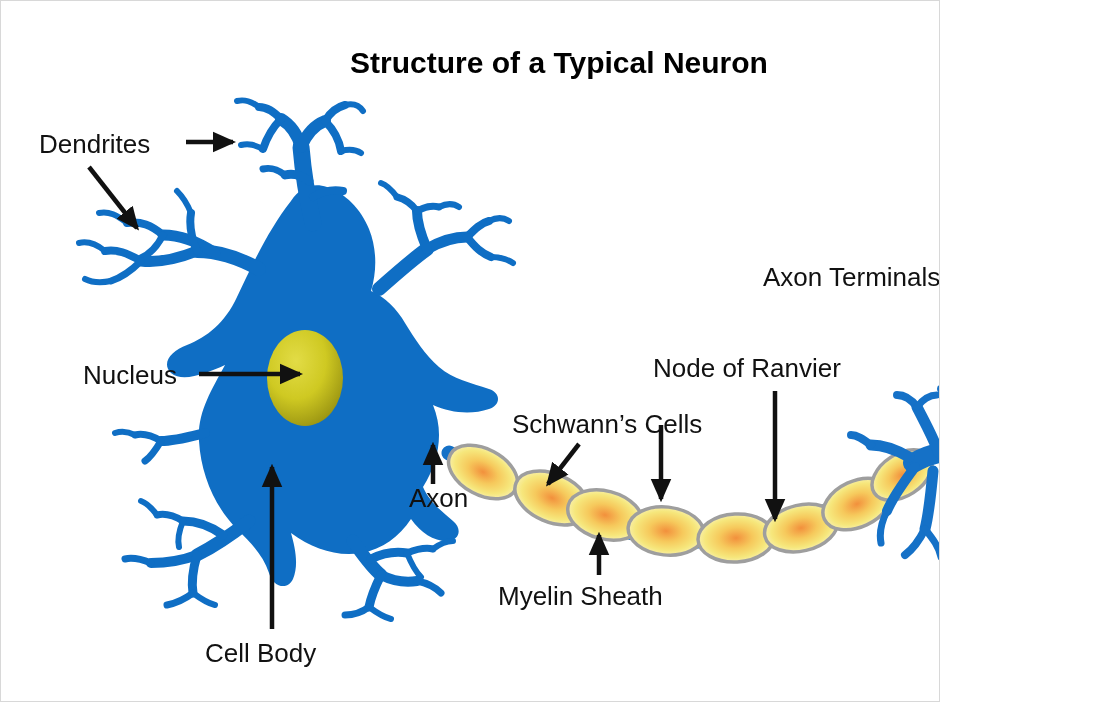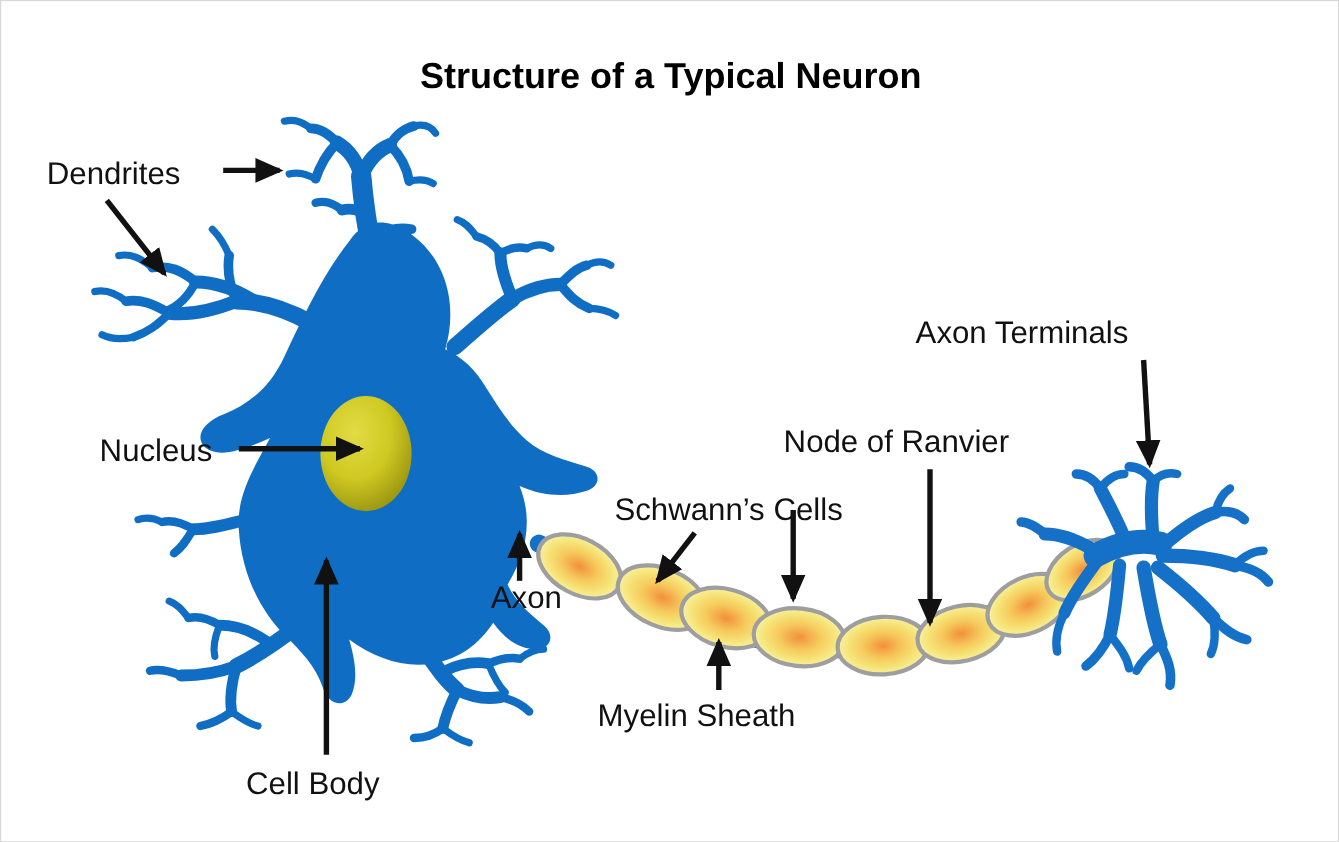--- a/index.html
+++ b/index.html
@@ -6,21 +6,21 @@
   html, body {
     margin: 0;
     padding: 0;
     background: #ffffff;
   }
   body {
     font-family: "Liberation Sans", sans-serif;
   }
   #canvas {
     position: relative;
-    width: 1116px;
+    width: 940px;
     height: 702px;
     background: #ffffff;
     border: 1px solid #d8d8d8;
     box-sizing: border-box;
     overflow: hidden;
   }
   #diagram-svg {
     position: absolute;
     left: 0;
     top: 0;

